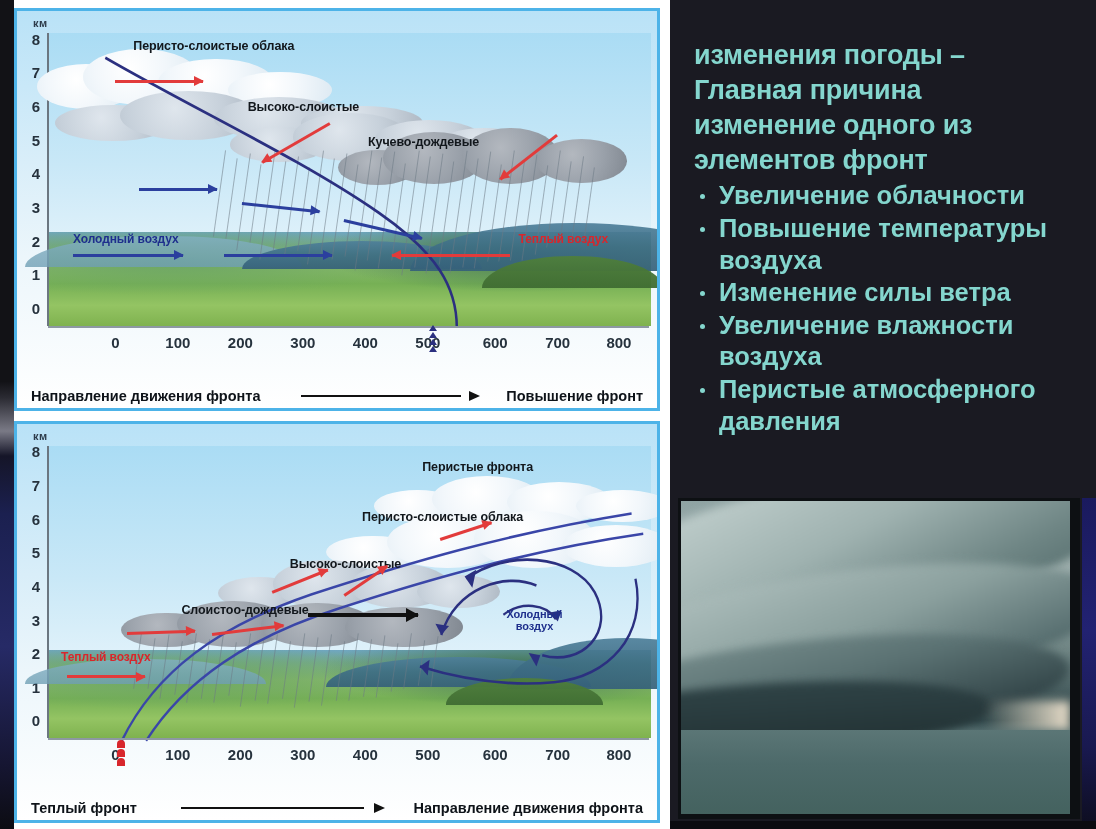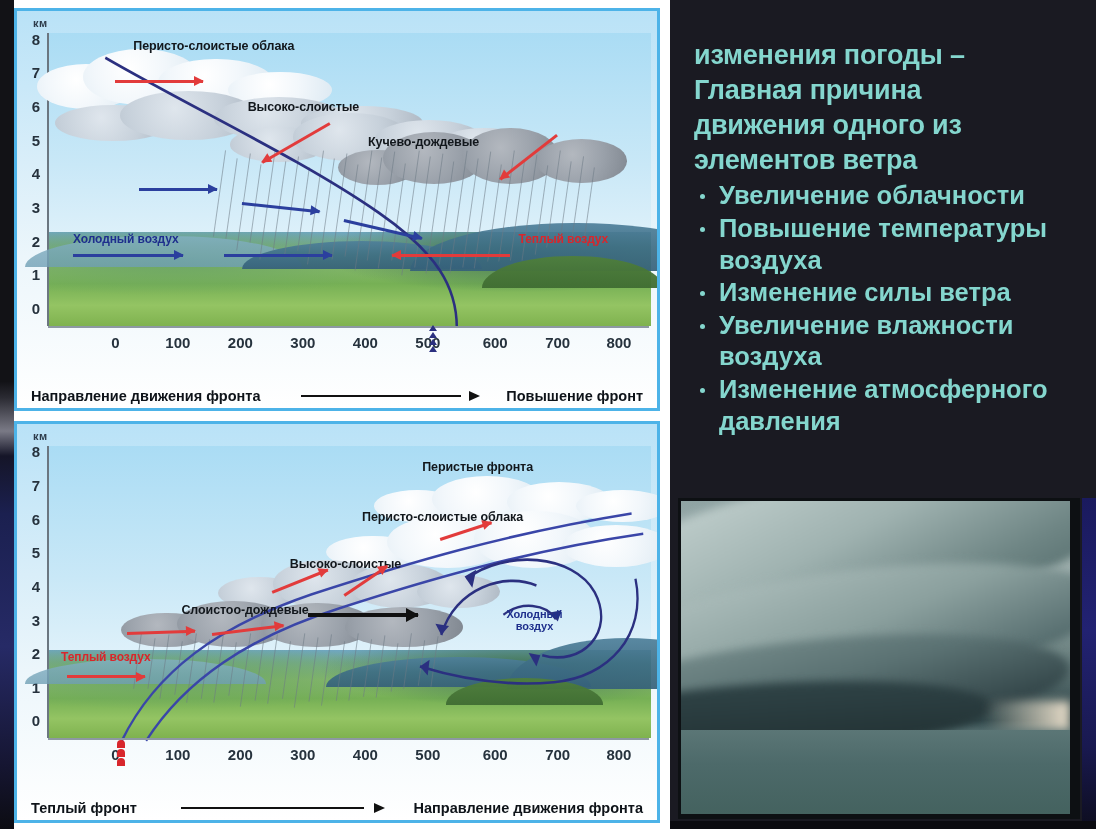--- a/index.html
+++ b/index.html
@@ -522,43 +522,43 @@
         <span>Направление движения фронта</span>
       </div>
     </div>
   </div>
 
   <div class="right-col">
 
     <div class="text-block">
       <div class="head-line">изменения погоды –</div>
       <div class="head-line">Главная причина</div>
-      <div class="head-line">движения одного из</div>
-      <div class="head-line">элементов ветра</div>
+      <div class="head-line">изменение одного из</div>
+      <div class="head-line">элементов фронт</div>
 
       <ul class="bullets">
         <li>
           <span class="dot"></span>
           <span class="txt">Увеличение облачности</span>
         </li>
         <li>
           <span class="dot"></span>
           <span class="txt">Повышение температуры воздуха</span>
         </li>
         <li>
           <span class="dot"></span>
           <span class="txt">Изменение силы ветра</span>
         </li>
         <li>
           <span class="dot"></span>
           <span class="txt">Увеличение влажности воздуха</span>
         </li>
         <li>
           <span class="dot"></span>
-          <span class="txt">Изменение атмосферного давления</span>
+          <span class="txt">Перистые атмосферного давления</span>
         </li>
       </ul>
     </div>
 
     <div class="photo-wrap">
       <div class="photo">
         <div class="shelf" style="left:-18%;top:-8%;width:130%;height:44%;background:linear-gradient(160deg,#c9d6d4 0%,#9fb2b0 45%,#6e8584 75%,#4e6666 100%);transform:rotate(-8deg)"></div>
         <div class="shelf" style="left:-22%;top:22%;width:132%;height:38%;background:linear-gradient(165deg,#b6c6c4 0%,#8ba09e 50%,#5d7475 80%,#3d5355 100%);transform:rotate(-7deg)"></div>
         <div class="shelf" style="left:-26%;top:44%;width:126%;height:32%;background:linear-gradient(170deg,#7c9291 0%,#5a7172 45%,#36494c 80%,#27383b 100%);transform:rotate(-5deg)"></div>
         <div class="shelf" style="left:-30%;top:58%;width:110%;height:22%;background:linear-gradient(180deg,#2f4346 0%,#223234 100%);transform:rotate(-3deg)"></div>

